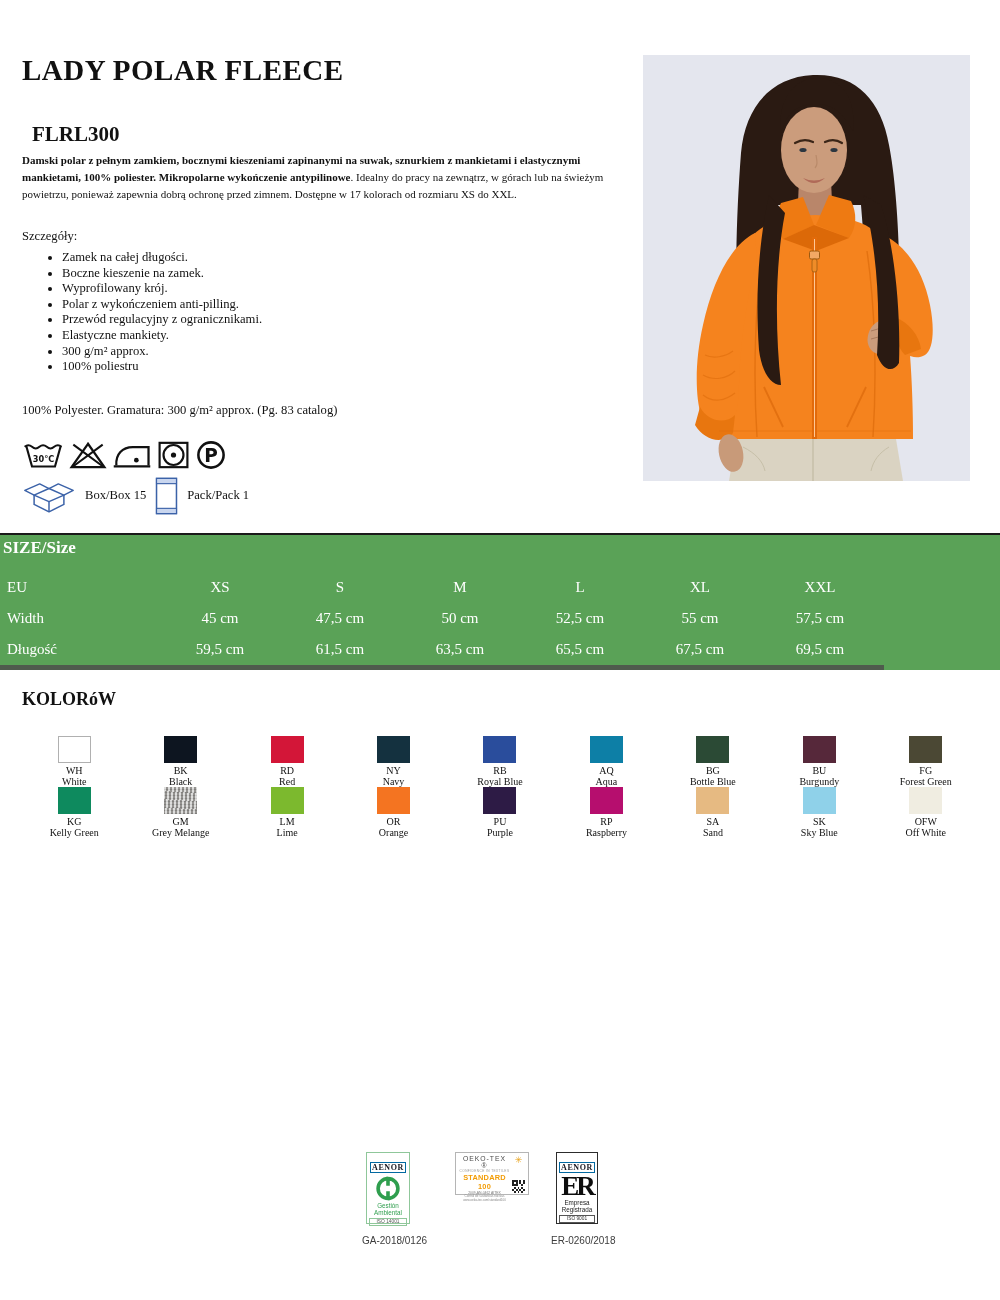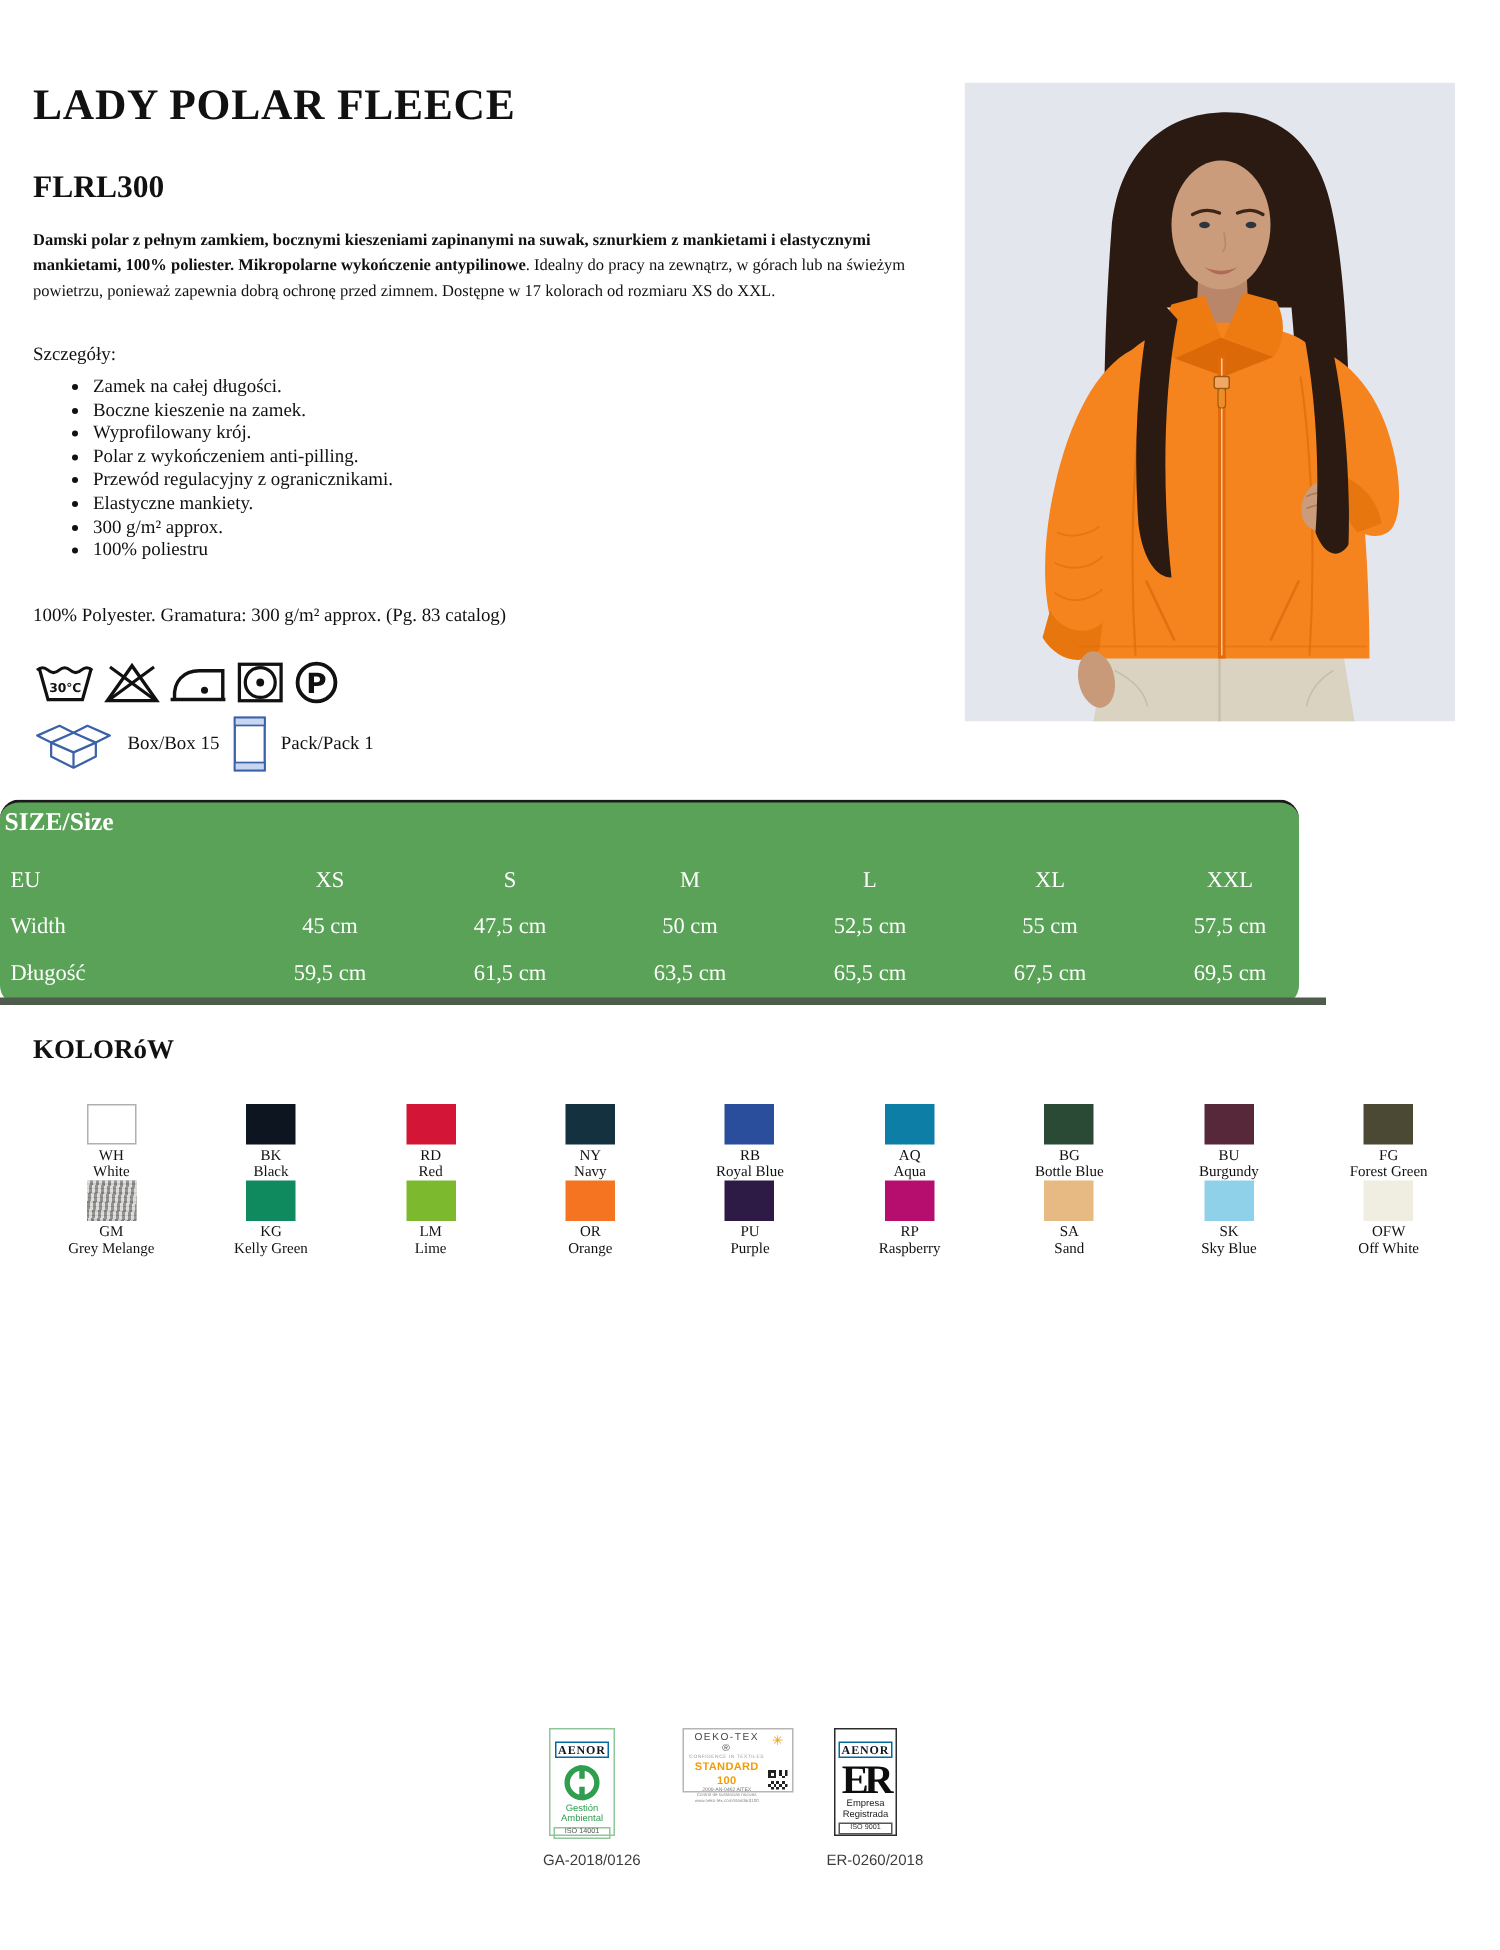--- a/index.html
+++ b/index.html
@@ -1,32 +1,32 @@
 <!DOCTYPE html>
 <html><head>
 <meta charset="utf-8">
 <style>
   html,body{margin:0;padding:0;background:#fff;}
   .page{position:relative;width:1000px;height:1300px;background:#ffffff;overflow:hidden;
         font-family:"Liberation Serif",serif;color:#111;}
   
   .title{position:absolute;left:22px;top:54px;font-size:29px;font-weight:bold;letter-spacing:.5px;margin:0;}
-  .pcode{position:absolute;left:22px;top:112px;font-size:21px;font-weight:bold;margin:0;}
+  .pcode{position:absolute;left:22px;top:112px;font-size:21px;font-weight:bold;margin:10px;}
   .desc{position:absolute;left:22px;top:152px;width:600px;font-size:11px;line-height:17px;margin:0;}
   .details-label{position:absolute;left:22px;top:229px;font-size:12.6px;}
   .details{position:absolute;left:22px;top:250px;margin:0;padding-left:40px;font-size:12.6px;line-height:15.6px;}
   .composition{position:absolute;left:22px;top:403px;font-size:12.6px;margin:0;}
   
   .care-row{position:absolute;left:23px;top:440px;display:flex;align-items:center;gap:5px;}
   .care-row svg{display:block;}
   .pack-row{position:absolute;left:22px;top:477px;display:flex;align-items:center;gap:9px;}
   .pack-row .plabel{font-size:12.6px;padding-bottom:6px;}
   
-  .size-band{position:absolute;left:0;top:533px;width:866px;height:137px;box-sizing:border-box;
-             border-top:2px solid #1a1a1a;color:#fff;border-radius:13px;}
+  .size-band{position:absolute;left:0;top:533px;width:1000px;height:137px;box-sizing:border-box;
+             border-top:2px solid #1a1a1a;color:#fff;}
   .size-header{font-size:17px;font-weight:bold;padding:3px 0 0 3px;line-height:20px;}
   .size-rows{margin-top:14px;}
   .trow{display:grid;grid-template-columns:160px repeat(6,120px);height:31px;line-height:31px;font-size:15px;}
   .tlabel{padding-left:7px;}
   .tcell{text-align:center;}
   .size-underline{position:absolute;left:0;bottom:0;width:884px;height:5px;background:#4f5b4d;}
   
   .colors-heading{position:absolute;left:22px;top:689px;font-size:18px;font-weight:bold;margin:0;}
   .colors-grid{position:absolute;left:21px;top:736px;width:958px;display:grid;
                grid-template-columns:repeat(9,1fr);}
@@ -226,28 +226,28 @@
       <div class="swatch" style="background-color: rgb(86, 40, 58);"></div>
       <div class="ccode">BU</div>
       <div class="cname">Burgundy</div>
     </div>
     <div class="color-cell">
       <div class="swatch" style="background-color: rgb(75, 72, 52);"></div>
       <div class="ccode">FG</div>
       <div class="cname">Forest Green</div>
     </div>
     <div class="color-cell">
+      <div class="swatch" style="background-color: rgb(14, 138, 94);"></div>
+      <div class="ccode">KG</div>
+      <div class="cname">Kelly Green</div>
+    </div>
+    <div class="color-cell">
       <div class="swatch tex-gm" style="background-color: rgb(166, 166, 164);"></div>
       <div class="ccode">GM</div>
       <div class="cname">Grey Melange</div>
-    </div>
-    <div class="color-cell">
-      <div class="swatch" style="background-color: rgb(14, 138, 94);"></div>
-      <div class="ccode">KG</div>
-      <div class="cname">Kelly Green</div>
     </div>
     <div class="color-cell">
       <div class="swatch" style="background-color: rgb(124, 185, 46);"></div>
       <div class="ccode">LM</div>
       <div class="cname">Lime</div>
     </div>
     <div class="color-cell">
       <div class="swatch" style="background-color: rgb(244, 116, 33);"></div>
       <div class="ccode">OR</div>
       <div class="cname">Orange</div>

